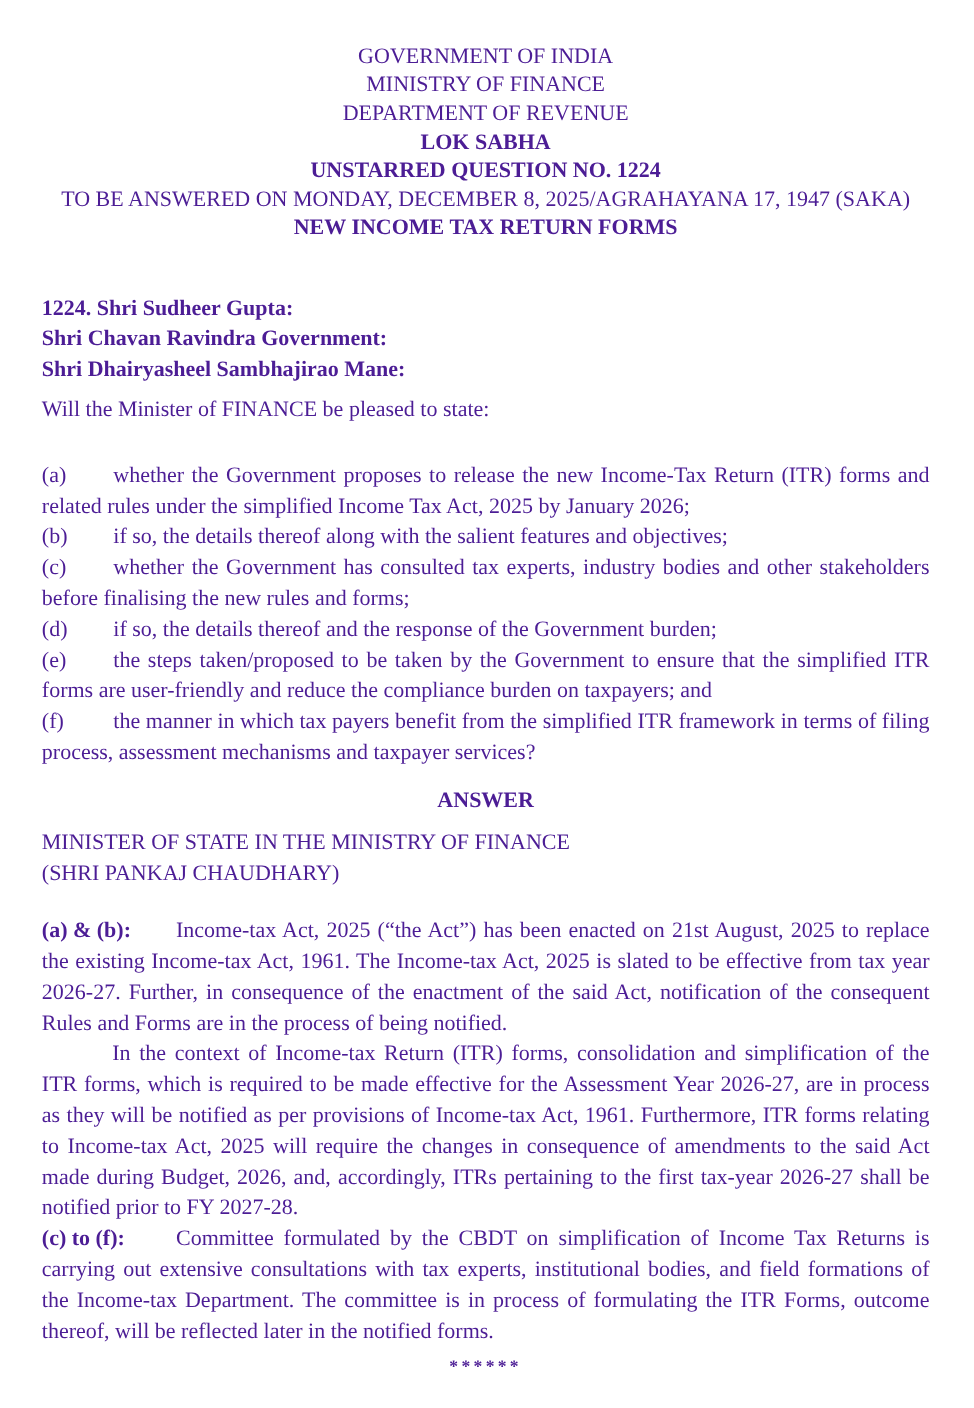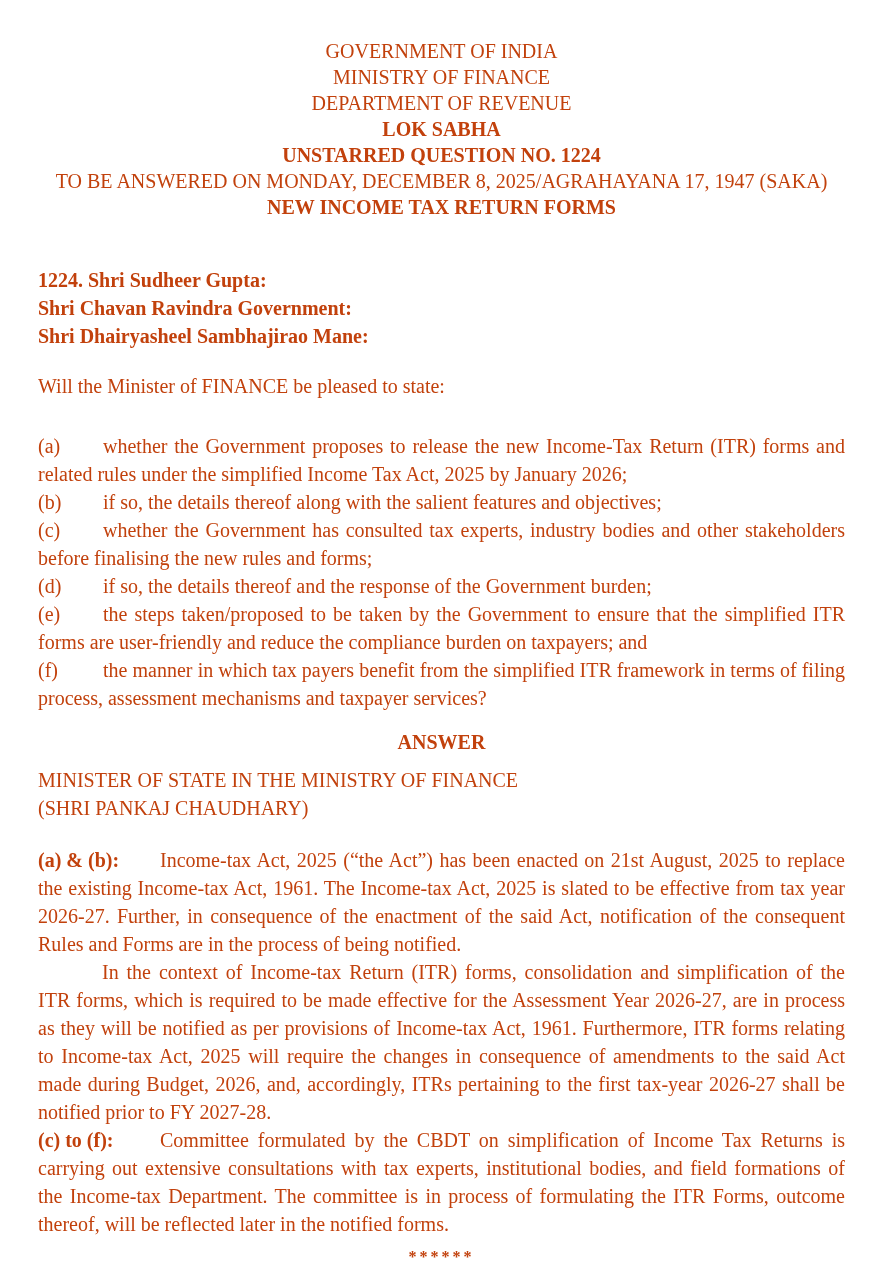--- a/index.html
+++ b/index.html
@@ -4,21 +4,21 @@
 <style>
   html, body {
     margin: 0;
     padding: 0;
     background: #ffffff;
   }
   .page {
     width: 885px;
     height: 1280px;
     background: #ffffff;
-    color: #c2410c;
+    color: #4c1d95;
     font-family: "Liberation Serif", "DejaVu Serif", serif;
     font-size: 20px;
     box-sizing: border-box;
     padding: 38px 40px 0 38px;
     overflow: hidden;
   }
   
   .doc-header {
     text-align: center;
     line-height: 26px;
@@ -26,21 +26,21 @@
   .doc-header .h-line { white-space: nowrap; }
   .doc-header .h-bold { font-weight: bold; }
   
   .askers {
     margin-top: 46px;
     font-weight: bold;
     line-height: 28px;
   }
   
   .intro {
-    margin-top: 22px;
+    margin-top: 8px;
     line-height: 28px;
   }
   
   .questions {
     margin-top: 32px;
   }
   .q-item {
     margin: 0;
     text-align: justify;
     line-height: 28px;

